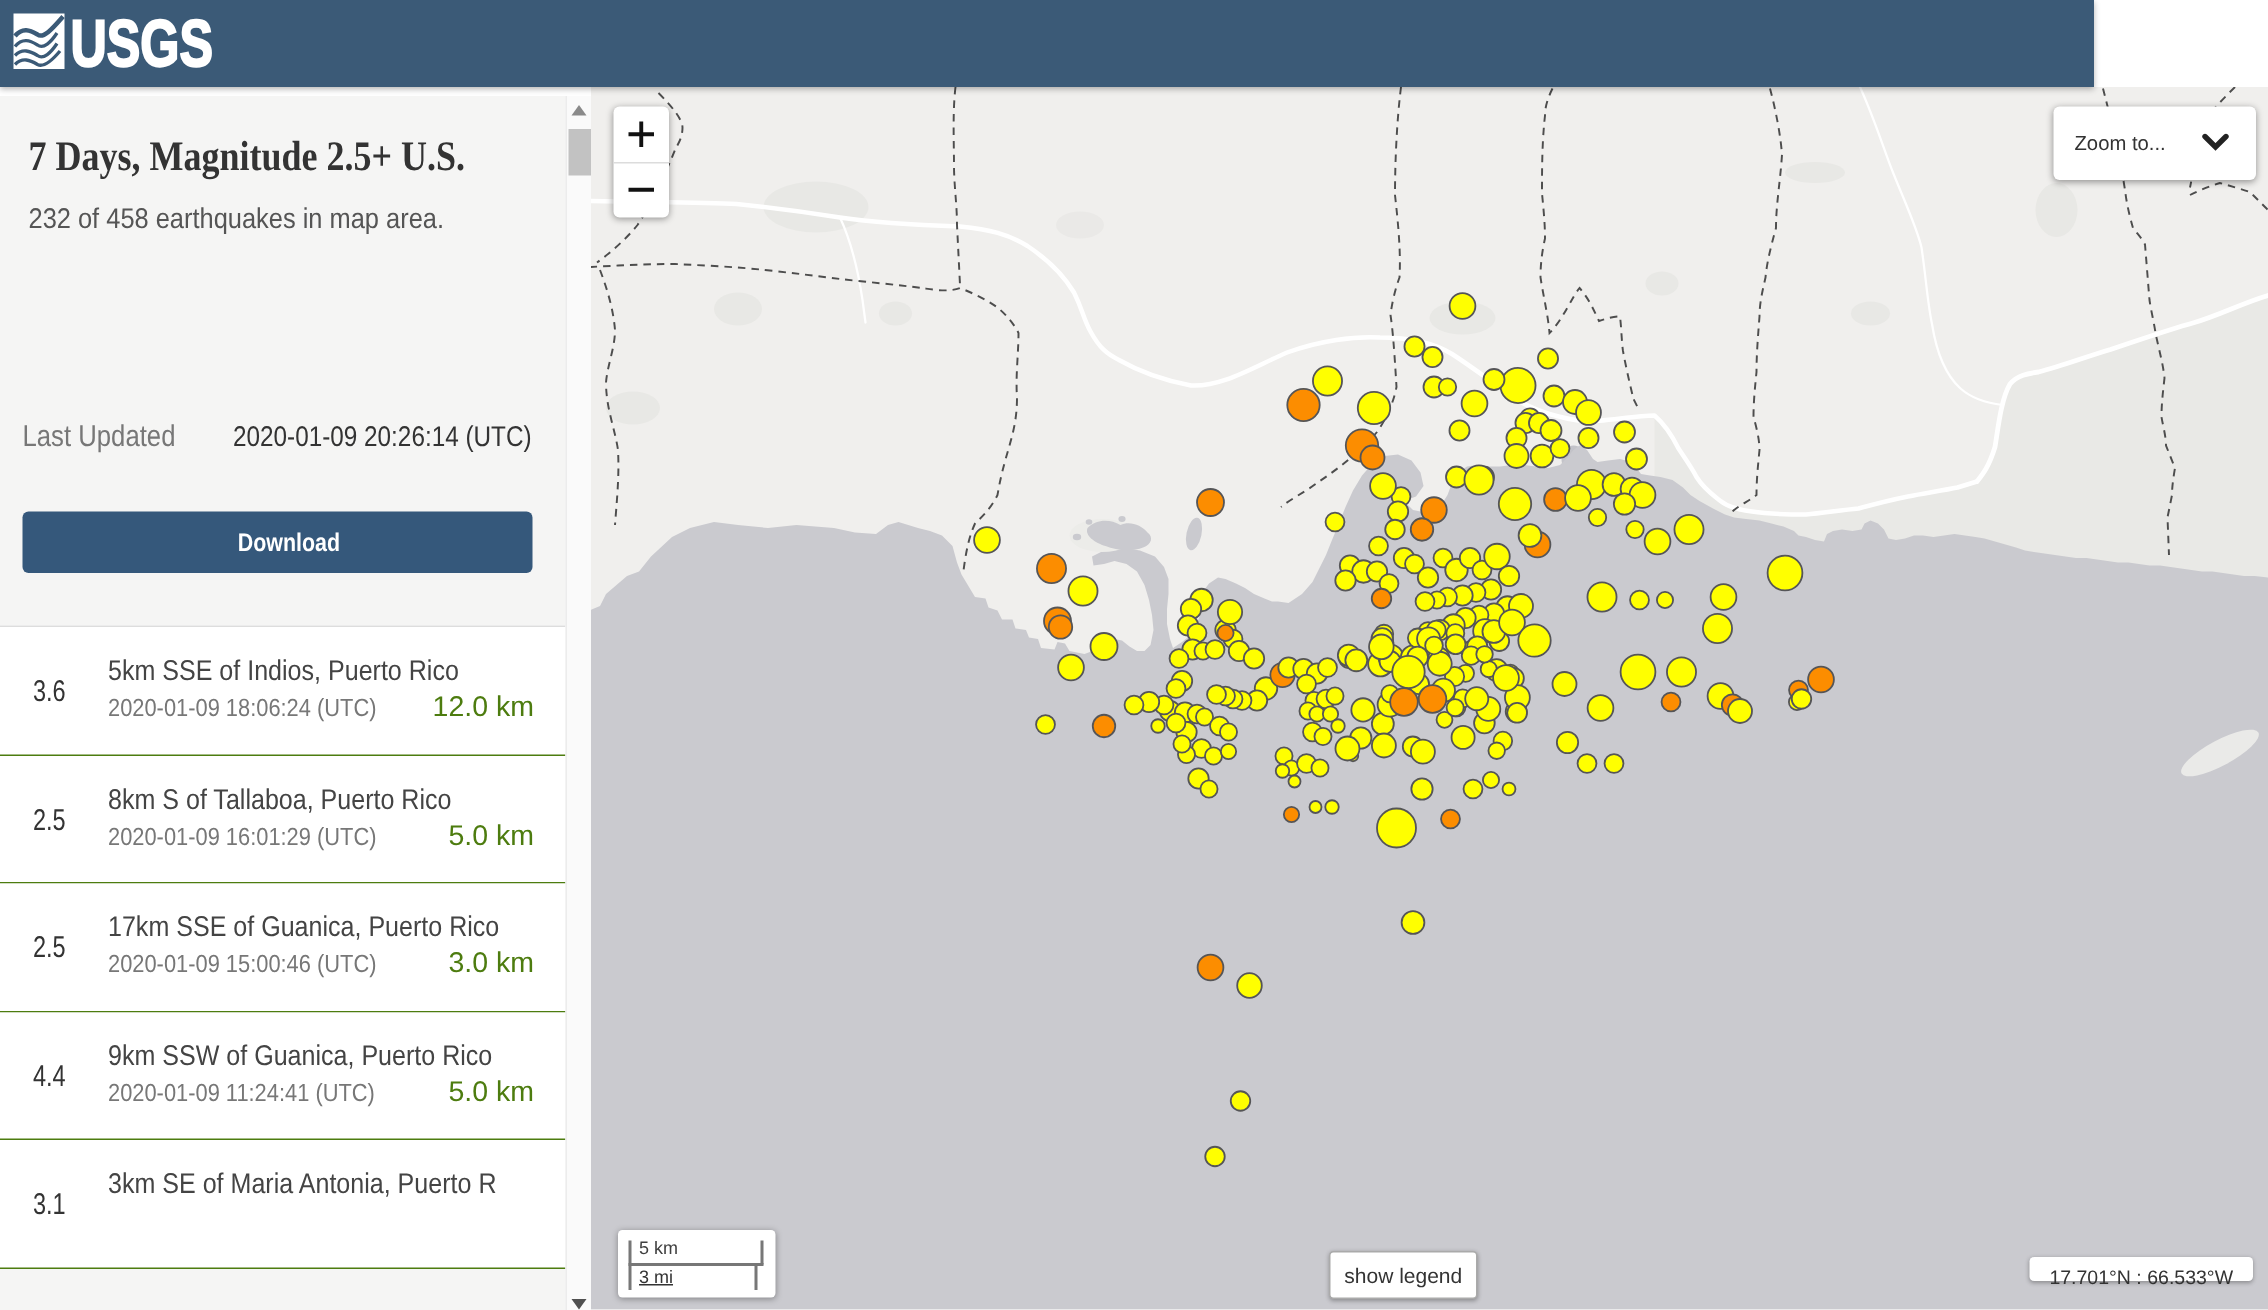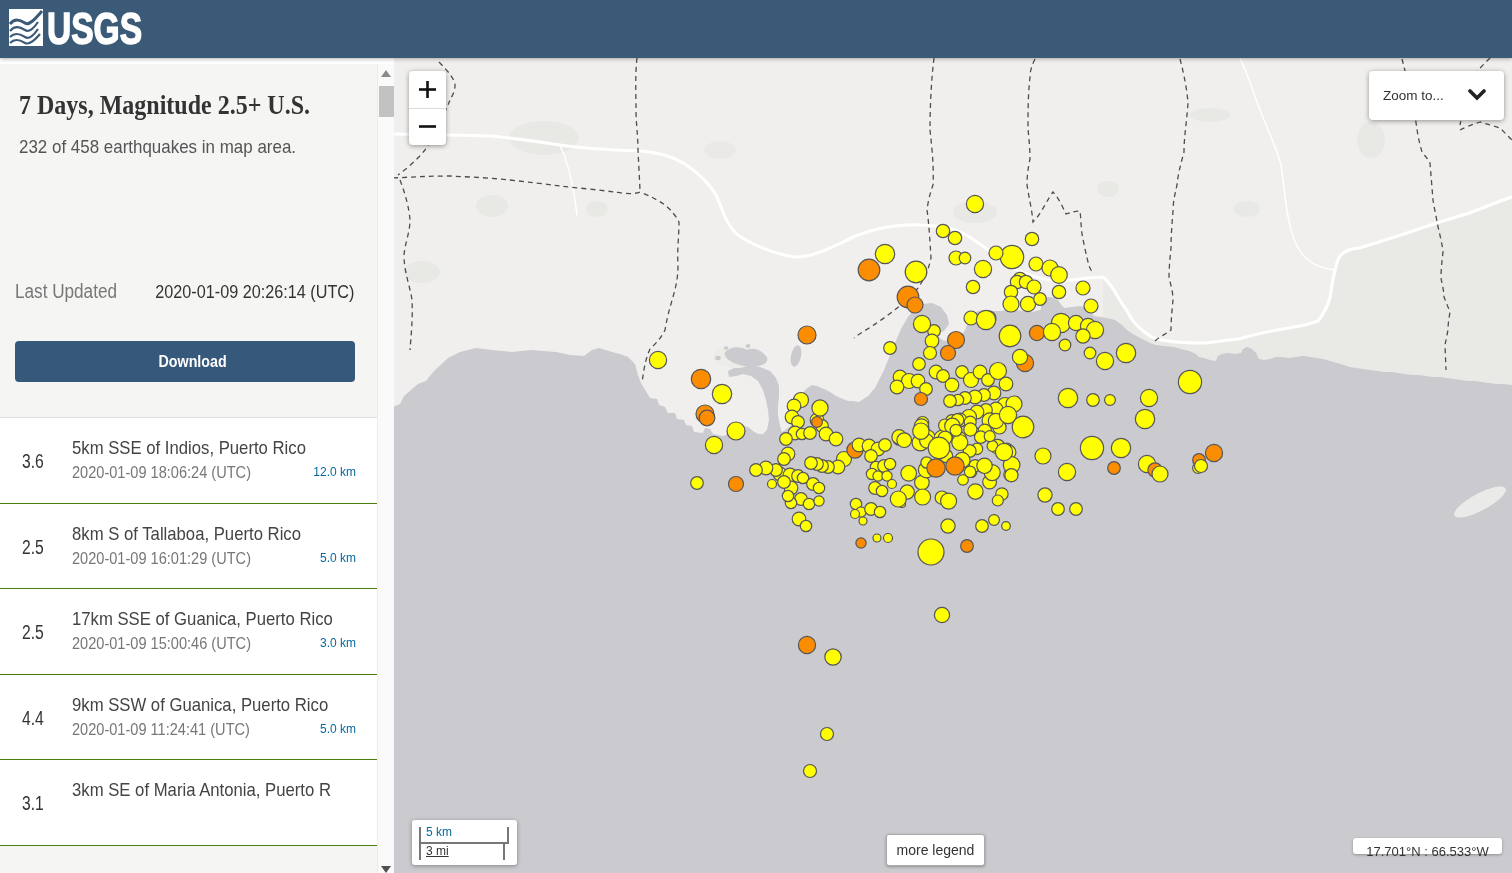--- a/index.html
+++ b/index.html
@@ -1,44 +1,44 @@
 <!DOCTYPE html>
 <html><head>
 <meta charset="utf-8">
 <style>
 * { margin:0; padding:0; box-sizing:border-box; }
 html,body { width:1512px; height:873px; overflow:hidden; font-family:"Liberation Sans",sans-serif; background:#fff; }
-#header { position:absolute; left:0; top:0; width:1512px; height:58px; background:#3b5a77; box-shadow:0 1px 4px rgba(0,0,0,0.3); z-index:5; }
+#header { position:absolute; left:0; top:0; width:1396px; height:58px; background:#3b5a77; box-shadow:0 1px 4px rgba(0,0,0,0.3); z-index:5; }
 #sidebar { position:absolute; left:0; top:64px; width:394px; height:846px; background:#f5f5f4; }
 #sb-scroll { position:absolute; right:0; top:0; width:17px; height:815px; background:#fafafa; border-left:1px solid #ececec; }
 #sb-thumb { position:absolute; left:1px; top:22px; width:15px; height:31px; background:#c2c2c2; }
 .sb-arrow { position:absolute; left:3px; width:0; height:0; border-left:5.5px solid transparent; border-right:5.5px solid transparent; }
 #sb-up { top:6px; border-bottom:7px solid #8a8a8a; }
 #sb-down { bottom:6px; border-top:7px solid #505050; }
 #sb-title { position:absolute; left:19px; top:27px; font-family:"Liberation Serif",serif; font-weight:bold; font-size:28px; line-height:28px; color:#333; transform:scaleX(0.857); transform-origin:left top; white-space:nowrap; }
 #sb-sub { position:absolute; left:19px; top:73px; font-size:19px; line-height:19px; color:#555; transform:scaleX(0.892); transform-origin:left top; white-space:nowrap; }
 #sb-bar { position:absolute; left:0; top:127px; width:377px; height:55px; background:#e9e9e9; border-top:1px solid #d9d9d9; border-bottom:1px solid #d9d9d9; }
 #sb-bar span { position:absolute; left:59px; top:17px; font-size:20px; line-height:20px; color:#444; transform:scaleX(0.887); transform-origin:left top; white-space:nowrap; }
 #lu-label { position:absolute; left:15px; top:217px; font-size:20px; line-height:20px; color:#777; transform:scaleX(0.857); transform-origin:left top; white-space:nowrap; }
 #lu-value { position:absolute; right:40px; top:218px; font-size:19px; line-height:19px; color:#333; transform:scaleX(0.853); transform-origin:right top; white-space:nowrap; }
 #dl-btn { position:absolute; left:15px; top:277px; width:340px; height:41px; background:#35587b; border-radius:4px; color:#fff; text-align:center;padding-left:15px; }
 #dl-btn span { display:inline-block; font-weight:bold; font-size:17px; line-height:41px; transform:scaleX(0.84); }
 #eq-list { position:absolute; left:0; top:353px; width:377px; background:#fff; border-top:1px solid #ddd; }
 .eq { position:relative; height:85.5px; border-bottom:1px solid #4d7c0f; background:#fff; }
 .eq .mag { position:absolute; left:22px; top:33px; font-size:20px; line-height:20px; color:#333; transform:scaleX(0.784); transform-origin:left top; }
 .eq .loc { position:absolute; left:72px; top:20px; font-size:19px; line-height:19px; color:#444; transform:scaleX(0.879); transform-origin:left top; white-space:nowrap; }
 .eq .tim { position:absolute; left:72px; top:46px; font-size:16.5px; line-height:16.5px; color:#777; transform:scaleX(0.883); transform-origin:left top; white-space:nowrap; }
-.eq .dep { position:absolute; right:21px; top:46px; font-size:12px; line-height:16.5px; color:#0369a1; }
+.eq .dep { position:absolute; right:21px; top:46px; font-size:19px; line-height:16.5px; color:#4d7c0f; }
 #map { position:absolute; left:394px; top:58px; width:1118px; height:815px; background:#f0efed; }
 .ctl { position:absolute; background:#fff; border-radius:4px; box-shadow:0 1px 5px rgba(0,0,0,0.4); }
 #zoomctl { left:409px; top:71px; width:37px; height:74px; }
 #zoomto { left:1369px; top:71px; width:135px; height:49px;text-align:center; }
 #zoomto span { position:absolute; left:14px; top:17px; font-size:13.5px; color:#333; }
 #scalebox { left:412px; top:820px; width:105px; height:45px; border-radius:3px; box-shadow:0 1px 4px rgba(0,0,0,0.35); }
-#scalebox .t1 { position:absolute; left:14px; top:5px; font-size:12px; color:#0369a1; }
+#scalebox .t1 { position:absolute; left:14px; top:5px; font-size:12px; color:#404040; }
 #scalebox .t2 { position:absolute; left:14px; top:24px; font-size:12px; color:#333;text-decoration:underline; }
 #legendbtn { left:886px; top:834px; width:99px; height:32px; border-radius:3px; border:1px solid #aaa; box-shadow:0 1px 3px rgba(0,0,0,0.3); font-size:14px; color:#333; text-align:center; line-height:30px; }
 #coordbox { left:1353px; top:838px; width:149px; height:16px; border-radius:3px; box-shadow:0 1px 3px rgba(0,0,0,0.3); font-size:13px; color:#333; text-align:center; line-height:28px; }
 </style>
 </head>
 <body>
 <div id="map">
 <svg width="1118" height="815" viewBox="394 58 1118 815">
 <rect x="394" y="58" width="1118" height="815" fill="#f0efed"></rect>
 
@@ -423,14 +423,14 @@
 <g stroke="#777" stroke-width="2" fill="none">
 <line x1="8" y1="7" x2="8" y2="40"></line>
 <line x1="7" y1="23" x2="97" y2="23"></line>
 <line x1="96" y1="7" x2="96" y2="23"></line>
 <line x1="92" y1="23" x2="92" y2="40"></line>
 </g>
 </svg>
 <div class="t1">5 km</div>
 <div class="t2">3 mi</div>
 </div>
-<div class="ctl" id="legendbtn">more legend</div>
+<div class="ctl" id="legendbtn">show legend</div>
 <div class="ctl" id="coordbox">17.701°N : 66.533°W</div>
 
 </body></html>

